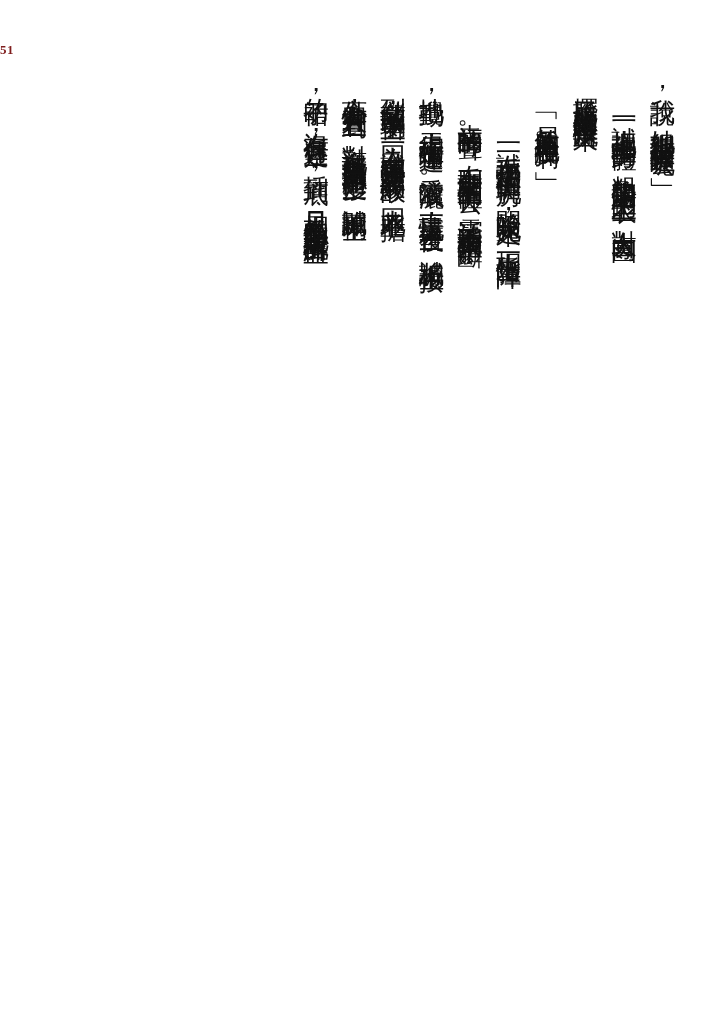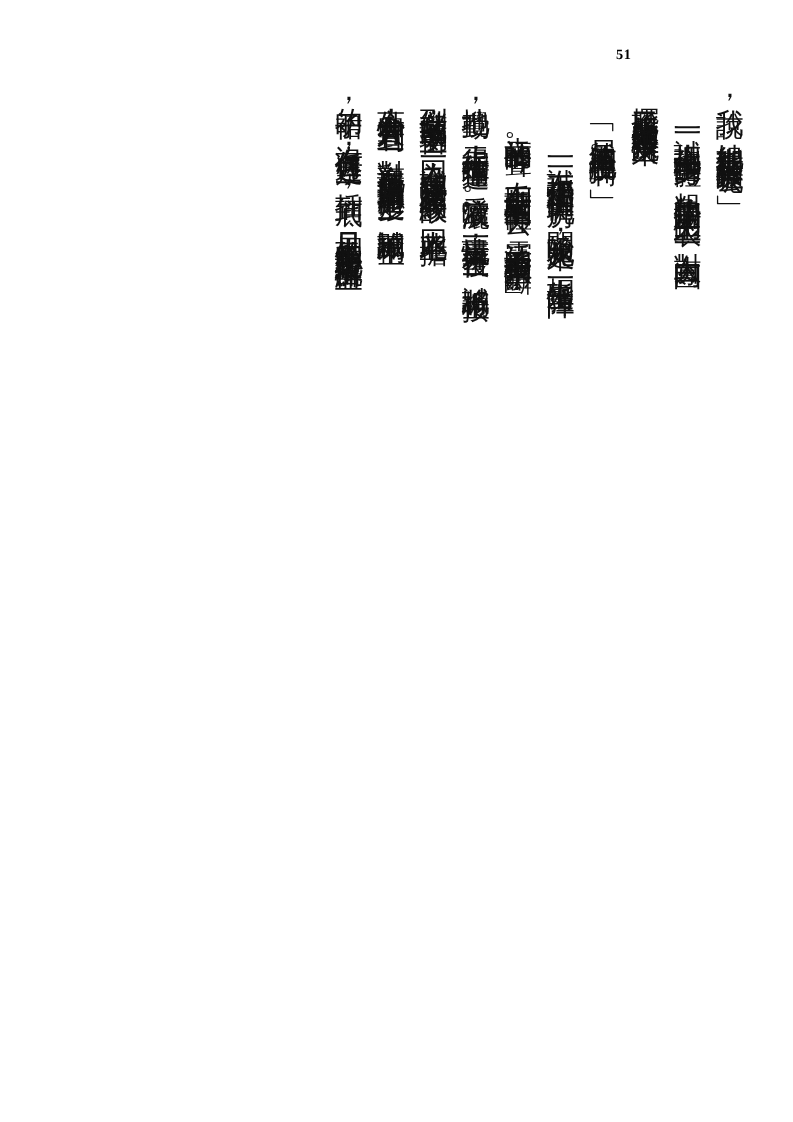--- a/index.html
+++ b/index.html
@@ -19,25 +19,25 @@
     width: 721px;
     height: 1020px;
     background: #ffffff;
     box-sizing: border-box;
   }
   .page-number {
     position: absolute;
     top: 42px;
     left: 0;
     width: 574px;
-    text-align: right;
+    text-align: left;
     font-family: "Liberation Serif", "DejaVu Serif", serif;
     font-size: 13px;
     font-weight: bold;
-    color: #000000;
+    color: #7f1d1d;
     letter-spacing: 0.5px;
   }
   .text-block {
     position: absolute;
     top: 78px;
     right: 46px;
     height: 872px;
     display: flex;
     flex-direction: row;
     align-items: flex-start;

